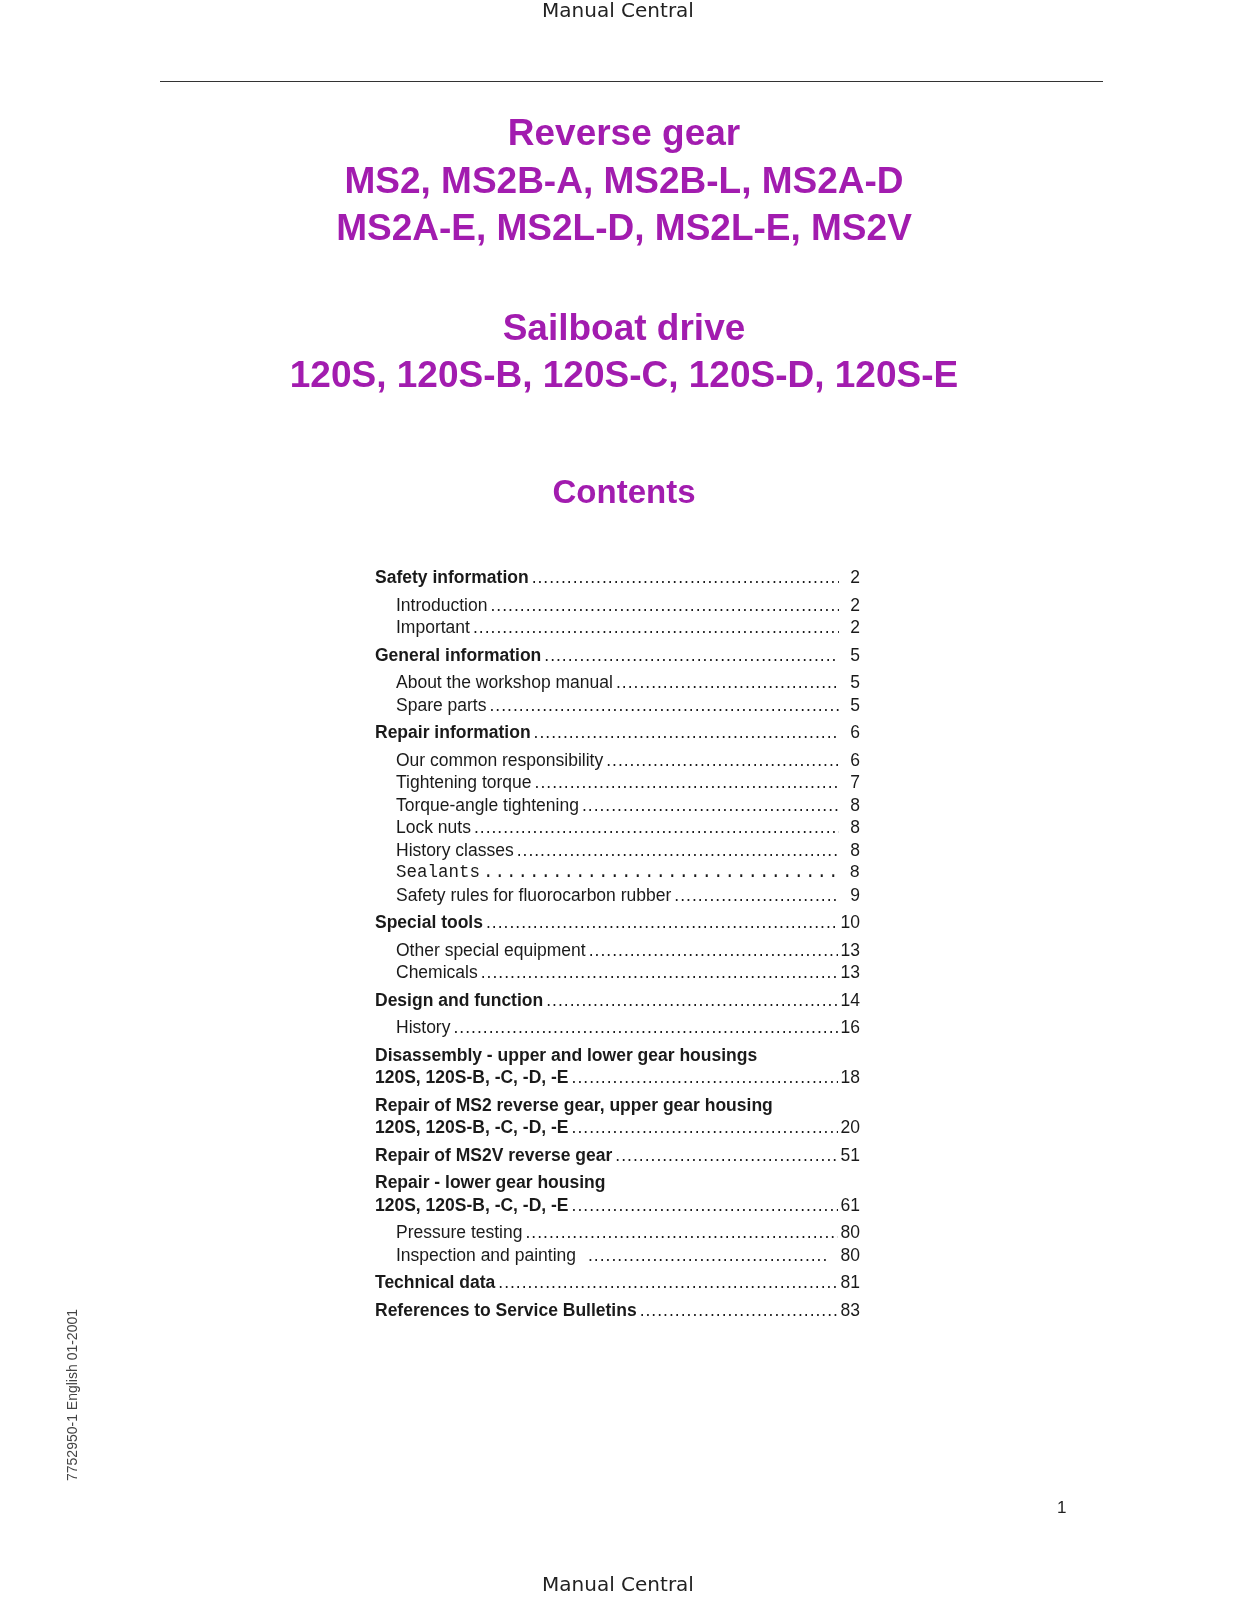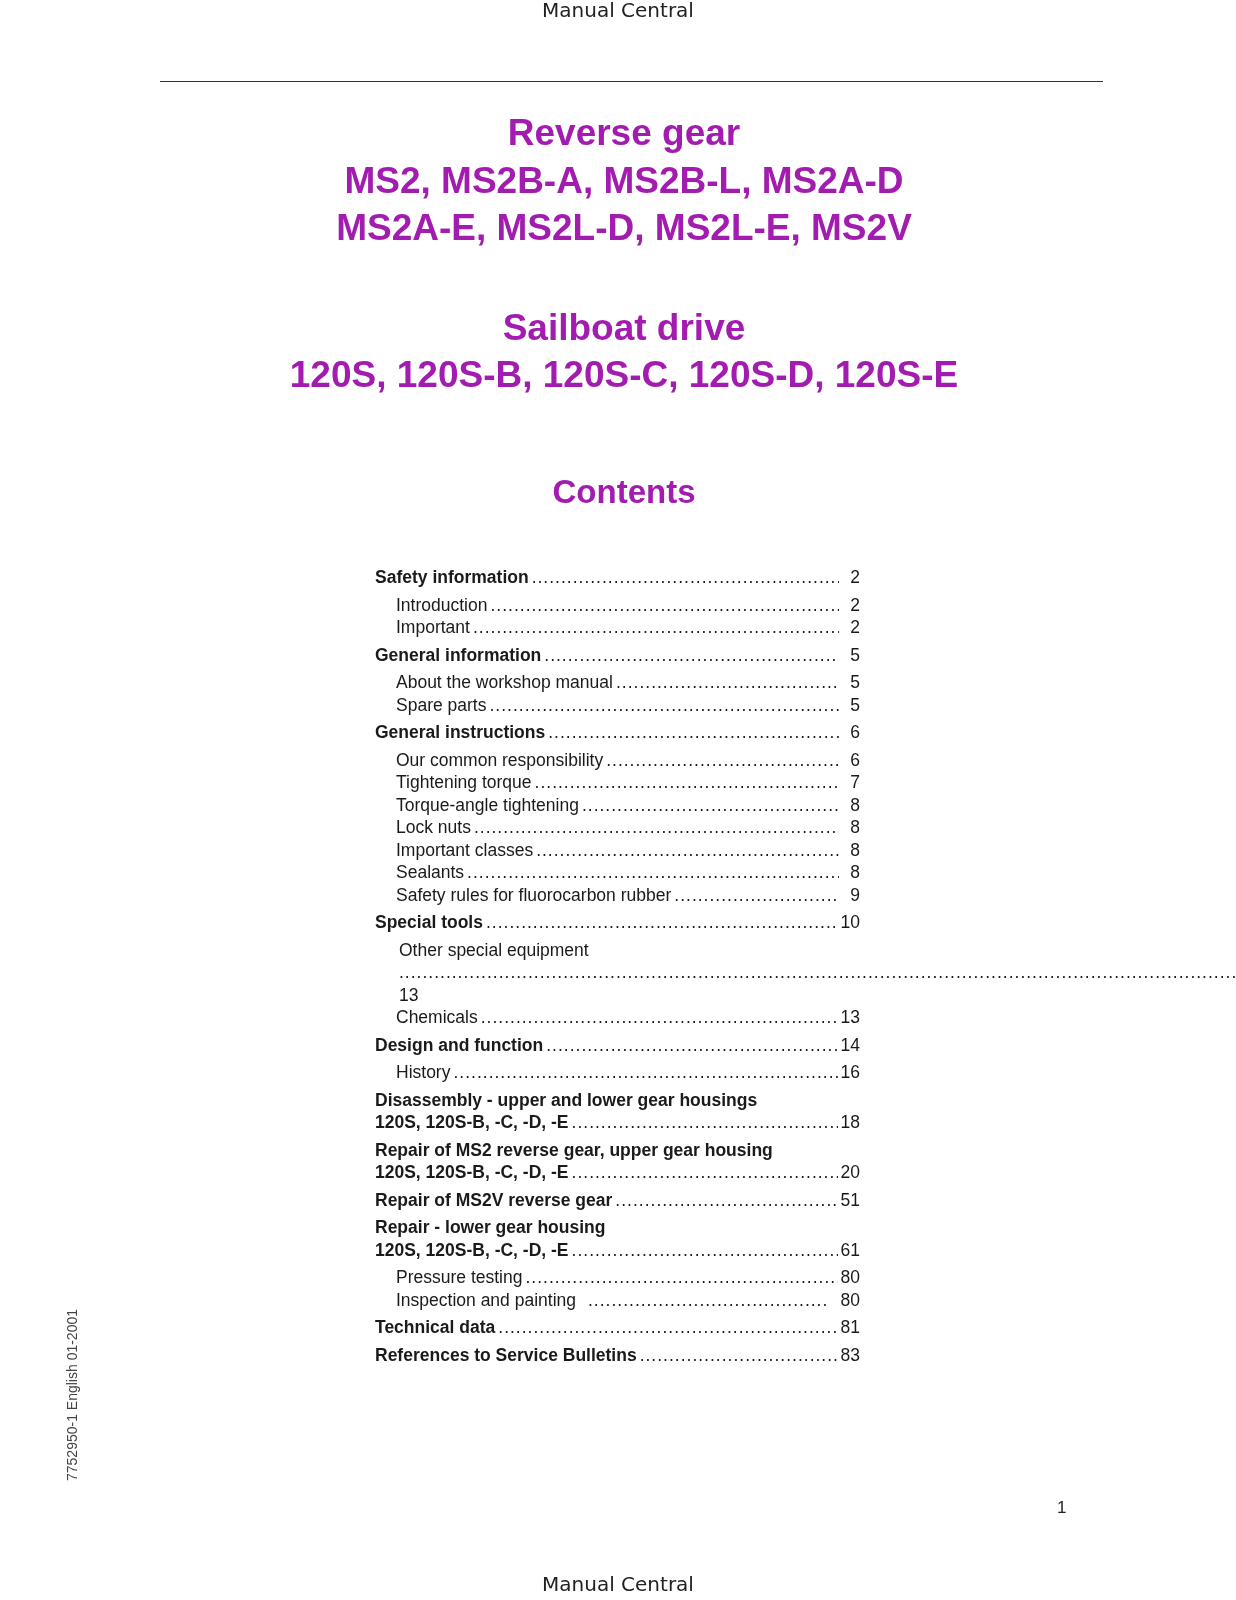--- a/index.html
+++ b/index.html
@@ -82,21 +82,21 @@
     </div>
     <div style="margin-top: 0px;">
       <div class="toc-row l2" style="line-height: 22.5px;">
         <span class="label">Spare parts</span>
         <span class="dots"></span>
         <span class="page">5</span>
       </div>
     </div>
     <div style="margin-top: 5px;">
       <div class="toc-row l1" style="line-height: 22.5px;">
-        <span class="label">General instructions</span>
+        <span class="label">Repair information</span>
         <span class="dots"></span>
         <span class="page">6</span>
       </div>
     </div>
     <div style="margin-top: 5px;">
       <div class="toc-row l2" style="line-height: 22.5px;">
         <span class="label">Our common responsibility</span>
         <span class="dots"></span>
         <span class="page">6</span>
       </div>
@@ -117,26 +117,26 @@
     </div>
     <div style="margin-top: 0px;">
       <div class="toc-row l2" style="line-height: 22.5px;">
         <span class="label">Lock nuts</span>
         <span class="dots"></span>
         <span class="page">8</span>
       </div>
     </div>
     <div style="margin-top: 0px;">
       <div class="toc-row l2" style="line-height: 22.5px;">
-        <span class="label">Important classes</span>
-        <span class="dots"></span>
-        <span class="page">8</span>
-      </div>
-    </div>
-    <div style="margin-top: 0px;">
+        <span class="label">History classes</span>
+        <span class="dots"></span>
+        <span class="page">8</span>
+      </div>
+    </div>
+    <div style="margin-top: 0px; font-family: Liberation Mono, monospace;">
       <div class="toc-row l2" style="line-height: 22.5px;">
         <span class="label">Sealants</span>
         <span class="dots"></span>
         <span class="page">8</span>
       </div>
     </div>
     <div style="margin-top: 0px;">
       <div class="toc-row l2" style="line-height: 22.5px;">
         <span class="label">Safety rules for fluorocarbon rubber</span>
         <span class="dots"></span>
@@ -144,21 +144,21 @@
       </div>
     </div>
     <div style="margin-top: 5px;">
       <div class="toc-row l1" style="line-height: 22.5px;">
         <span class="label">Special tools</span>
         <span class="dots"></span>
         <span class="page">10</span>
       </div>
     </div>
     <div style="margin-top: 5px;">
-      <div class="toc-row l2" style="line-height: 22.5px; flex-direction: column;">
+      <div class="toc-row l2" style="line-height: 22.5px;">
         <span class="label">Other special equipment</span>
         <span class="dots"></span>
         <span class="page">13</span>
       </div>
     </div>
     <div style="margin-top: 0px;">
       <div class="toc-row l2" style="line-height: 22.5px;">
         <span class="label">Chemicals</span>
         <span class="dots"></span>
         <span class="page">13</span>

